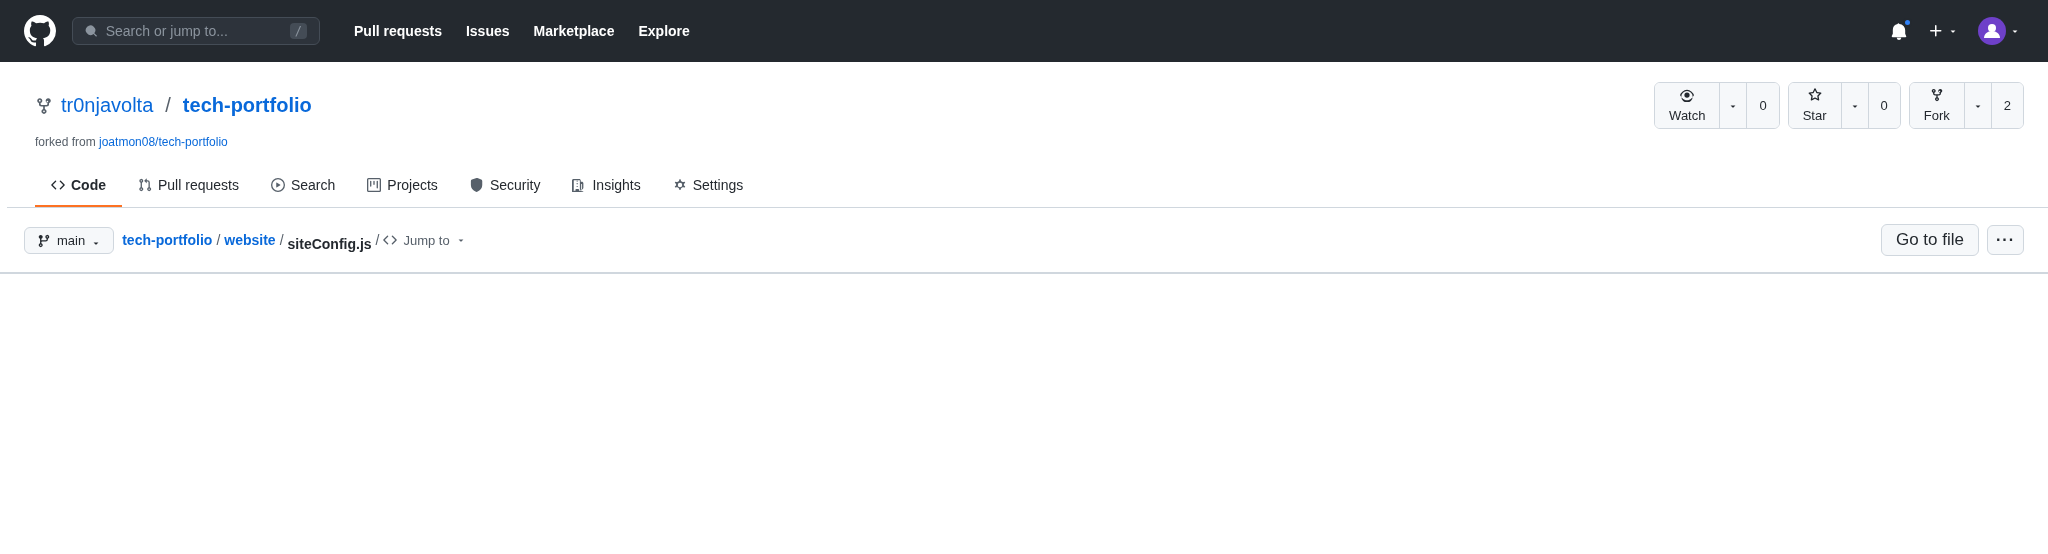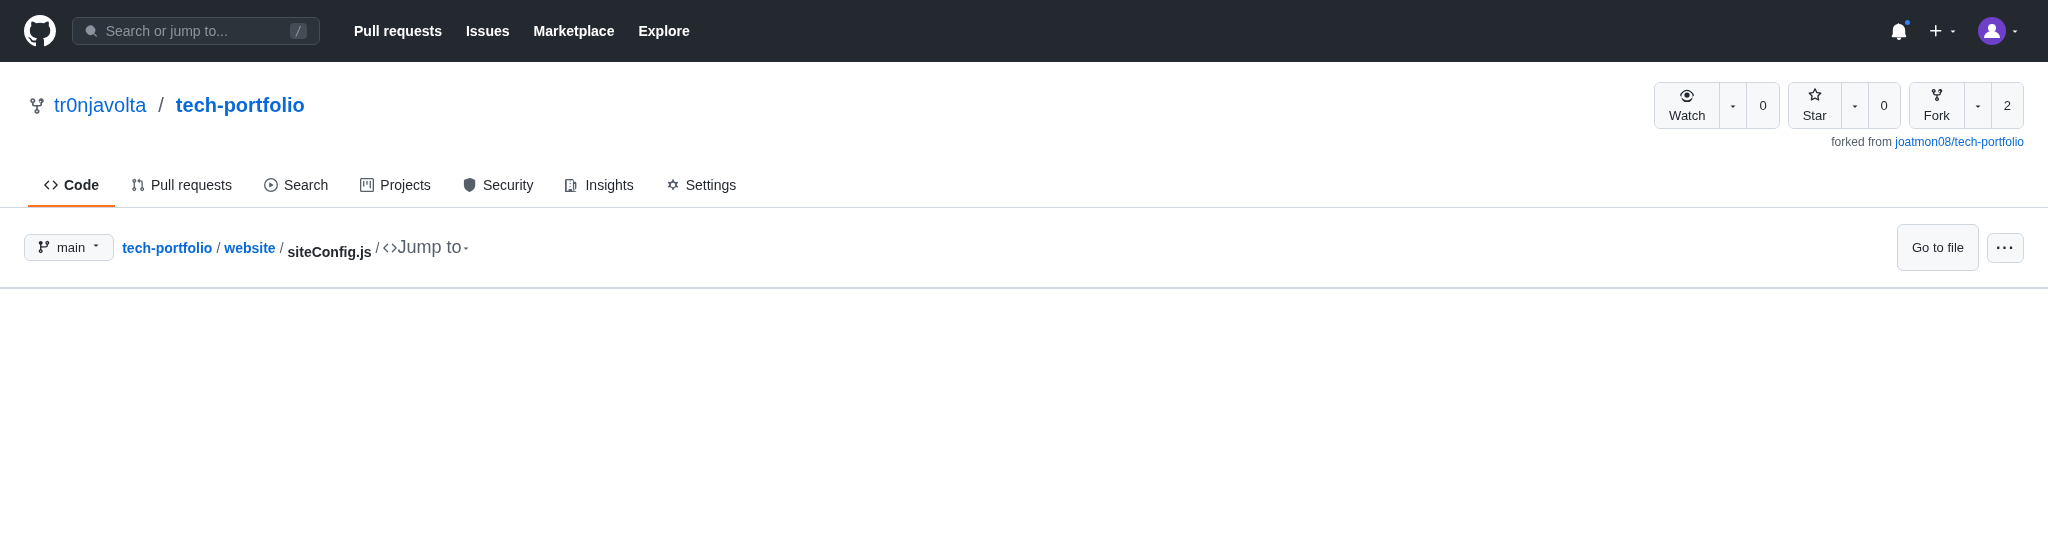--- a/index.html
+++ b/index.html
@@ -95,20 +95,21 @@
       align-items: center;
       justify-content: center;
       overflow: hidden;
     }
     .avatar-circle svg { width: 20px; height: 20px; }
 
     
     .repo-header {
       padding: 20px 24px 0 28px;
       border-bottom: 1px solid #d0d7de;
+      margin-left: 7px;
     }
     .repo-title-row {
       display: flex;
       align-items: center;
       justify-content: space-between;
       margin-bottom: 6px;
     }
     .repo-title-left {
       display: flex;
       align-items: center;
@@ -171,21 +172,20 @@
       font-size: 13px;
       color: #24292f;
       font-weight: 500;
       display: flex;
       align-items: center;
     }
     .forked-from {
       font-size: 12px;
       color: #57606a;
       margin-bottom: 16px;
-      text-align: right;
     }
     .forked-from a { color: #0969da; text-decoration: none; }
 
     
     .repo-tabs {
       display: flex;
       gap: 0;
       margin-top: 0;
     }
     .tab {
@@ -214,21 +214,21 @@
       padding: 16px 24px;
       border-bottom: 1px solid #d0d7de;
     }
     .breadcrumb-left {
       display: flex;
       align-items: center;
       gap: 8px;
     }
     .branch-btn {
       display: flex;
-      align-items: flex-start;
+      align-items: flex-end;
       gap: 6px;
       border: 1px solid #d0d7de;
       border-radius: 6px;
       padding: 5px 12px;
       background: #f6f8fa;
       cursor: pointer;
       font-size: 13px;
       font-weight: 500;
       color: #24292f;
     }
@@ -237,35 +237,36 @@
       align-items: center;
       gap: 4px;
       font-size: 14px;
     }
     .breadcrumb-link { color: #0969da; text-decoration: none; font-weight: 600; }
     .breadcrumb-sep { color: #57606a; }
     .breadcrumb-current { font-weight: 700; color: #24292f; margin-top: 8px; }
     .breadcrumb-jump {
       display: flex;
       align-items: center;
+      gap: 6px;
       color: #57606a;
-      font-size: 18px;
+      font-size: 13px;
       cursor: pointer;
     }
     .breadcrumb-right {
       display: flex;
       align-items: center;
       gap: 8px;
     }
     .goto-btn {
       border: 1px solid #d0d7de;
       border-radius: 6px;
-      padding: 15px 14px;
-      background: #f6f8fa;
-      font-size: 13px;
+      padding: 5px 14px;
+      background: #f6f8fa;
+      font-size: 17px;
       font-weight: 500;
       cursor: pointer;
       color: #24292f;
     }
     .more-btn {
       border: 1px solid #d0d7de;
       border-radius: 6px;
       padding: 5px 8px;
       background: #f6f8fa;
       cursor: pointer;

